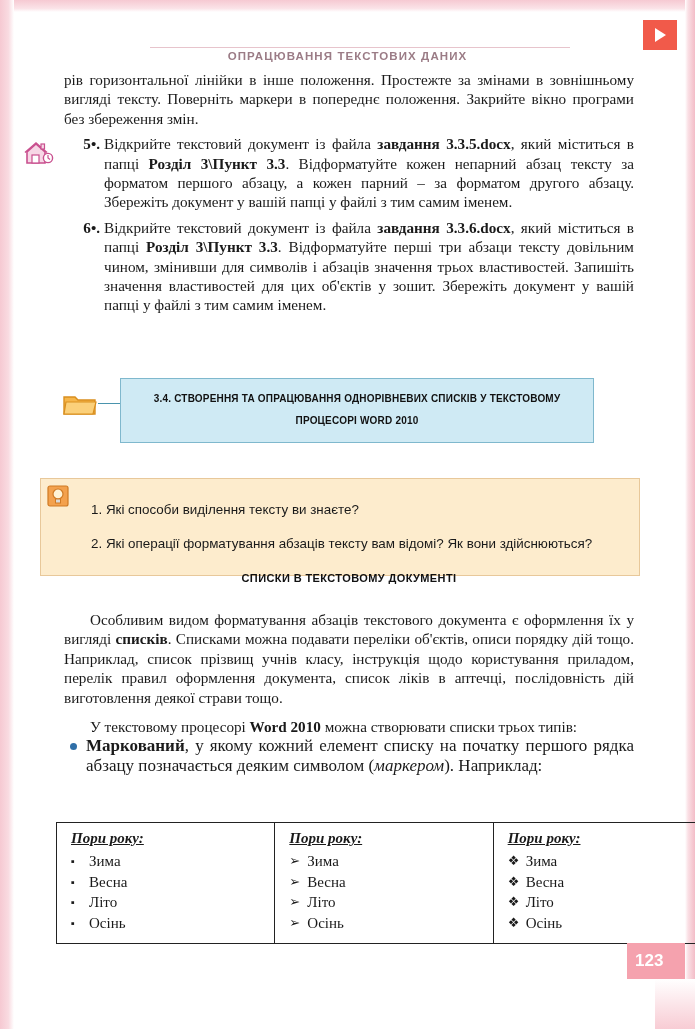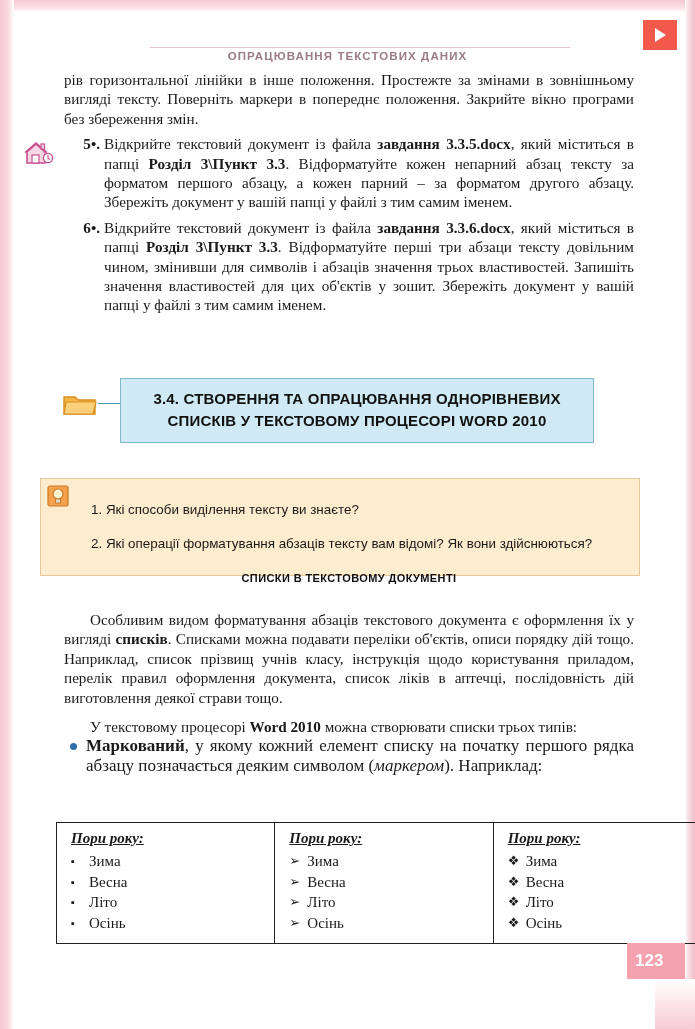--- a/index.html
+++ b/index.html
@@ -125,21 +125,21 @@
     top: 378px;
     width: 474px;
   }
   .heading-box {
     background: #cfeaf4;
     border: 1px solid #7fb8cd;
     padding: 9px 10px 10px 10px;
     text-align: center;
     font-family: "Liberation Sans", sans-serif;
     font-weight: bold;
-    font-size: 15px;
+    font-size: 10px;
     line-height: 22px;
     color: #111;
     letter-spacing: 0.2px;
   }
   .folder-icon {
     position: absolute;
     left: -58px;
     top: 12px;
     width: 36px; height: 28px;
   }

